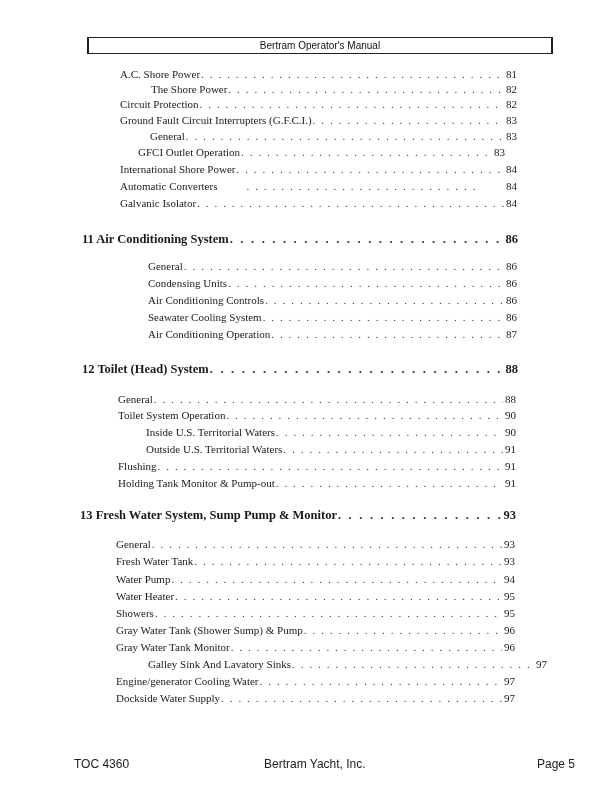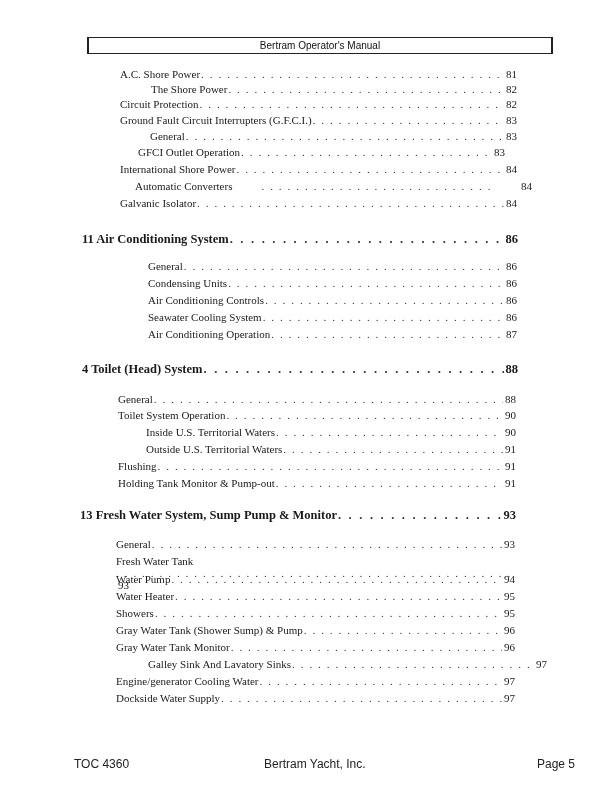--- a/index.html
+++ b/index.html
@@ -68,21 +68,21 @@
 <div class="toc-row" style="left:138px; top:146px; width:367px;">
   <span class="label">GFCI Outlet Operation</span>
   <span class="leader">. . . . . . . . . . . . . . . . . . . . . . . . . . . . . . . . . . . . . . . . . . . . . . . . . . . . . . . . . . . . . . . . . . . . . . . . . . . . . . . . . . . . .</span>
   <span class="page">83</span>
 </div>
 <div class="toc-row" style="left:120px; top:163px; width:397px;">
   <span class="label">International Shore Power</span>
   <span class="leader">. . . . . . . . . . . . . . . . . . . . . . . . . . . . . . . . . . . . . . . . . . . . . . . . . . . . . . . . . . . . . . . . . . . . . . . . . . . . . . . . . . . . .</span>
   <span class="page">84</span>
 </div>
-<div class="toc-row" style="left:135px; top:180px; width:397px;gap:28px;">
+<div class="toc-row" style="left:120px; top:180px; width:397px;gap:28px;">
   <span class="label">Automatic Converters</span>
   <span class="leader">. . . . . . . . . . . . . . . . . . . . . . . . . . . . . . . . . . . . . . . . . . . . . . . . . . . . . . . . . . . . . . . . . . . . . . . . . . . . . . . . . . . . .</span>
   <span class="page">84</span>
 </div>
 <div class="toc-row" style="left:120px; top:197px; width:397px;">
   <span class="label">Galvanic Isolator</span>
   <span class="leader">. . . . . . . . . . . . . . . . . . . . . . . . . . . . . . . . . . . . . . . . . . . . . . . . . . . . . . . . . . . . . . . . . . . . . . . . . . . . . . . . . . . . .</span>
   <span class="page">84</span>
 </div>
 
@@ -111,21 +111,21 @@
   <span class="leader">. . . . . . . . . . . . . . . . . . . . . . . . . . . . . . . . . . . . . . . . . . . . . . . . . . . . . . . . . . . . . . . . . . . . . . . . . . . . . . . . . . . . .</span>
   <span class="page">86</span>
 </div>
 <div class="toc-row" style="left:148px; top:328px; width:369px;">
   <span class="label">Air Conditioning Operation</span>
   <span class="leader">. . . . . . . . . . . . . . . . . . . . . . . . . . . . . . . . . . . . . . . . . . . . . . . . . . . . . . . . . . . . . . . . . . . . . . . . . . . . . . . . . . . . .</span>
   <span class="page">87</span>
 </div>
 
 <div class="toc-row chapter" style="left:82px; top:362px; width:436px;">
-  <span class="label">4 Toilet (Head) System</span>
+  <span class="label">12 Toilet (Head) System</span>
   <span class="leader">. . . . . . . . . . . . . . . . . . . . . . . . . . . . . . . . . . . . . . . . . . . . . . . . . . . . . . . . . . . . .</span>
   <span class="page">88</span>
 </div>
 <div class="toc-row" style="left:118px; top:393px; width:398px;">
   <span class="label">General</span>
   <span class="leader">. . . . . . . . . . . . . . . . . . . . . . . . . . . . . . . . . . . . . . . . . . . . . . . . . . . . . . . . . . . . . . . . . . . . . . . . . . . . . . . . . . . . .</span>
   <span class="page">88</span>
 </div>
 <div class="toc-row" style="left:118px; top:409px; width:398px;">
   <span class="label">Toilet System Operation</span>
@@ -156,21 +156,21 @@
 <div class="toc-row chapter" style="left:80px; top:508px; width:436px;">
   <span class="label">13 Fresh Water System, Sump Pump &amp; Monitor</span>
   <span class="leader">. . . . . . . . . . . . . . . . . . . . . . . . . . . . . . . . . . . . . . . . . . . . . . . . . . . . . . . . . . . . .</span>
   <span class="page">93</span>
 </div>
 <div class="toc-row" style="left:116px; top:538px; width:399px;">
   <span class="label">General</span>
   <span class="leader">. . . . . . . . . . . . . . . . . . . . . . . . . . . . . . . . . . . . . . . . . . . . . . . . . . . . . . . . . . . . . . . . . . . . . . . . . . . . . . . . . . . . .</span>
   <span class="page">93</span>
 </div>
-<div class="toc-row" style="left:116px; top:555px; width:399px;flex-direction:column;">
+<div class="toc-row" style="left:116px; top:555px; width:399px;">
   <span class="label">Fresh Water Tank</span>
   <span class="leader">. . . . . . . . . . . . . . . . . . . . . . . . . . . . . . . . . . . . . . . . . . . . . . . . . . . . . . . . . . . . . . . . . . . . . . . . . . . . . . . . . . . . .</span>
   <span class="page">93</span>
 </div>
 <div class="toc-row" style="left:116px; top:573px; width:399px;">
   <span class="label">Water Pump</span>
   <span class="leader">. . . . . . . . . . . . . . . . . . . . . . . . . . . . . . . . . . . . . . . . . . . . . . . . . . . . . . . . . . . . . . . . . . . . . . . . . . . . . . . . . . . . .</span>
   <span class="page">94</span>
 </div>
 <div class="toc-row" style="left:116px; top:590px; width:399px;">

